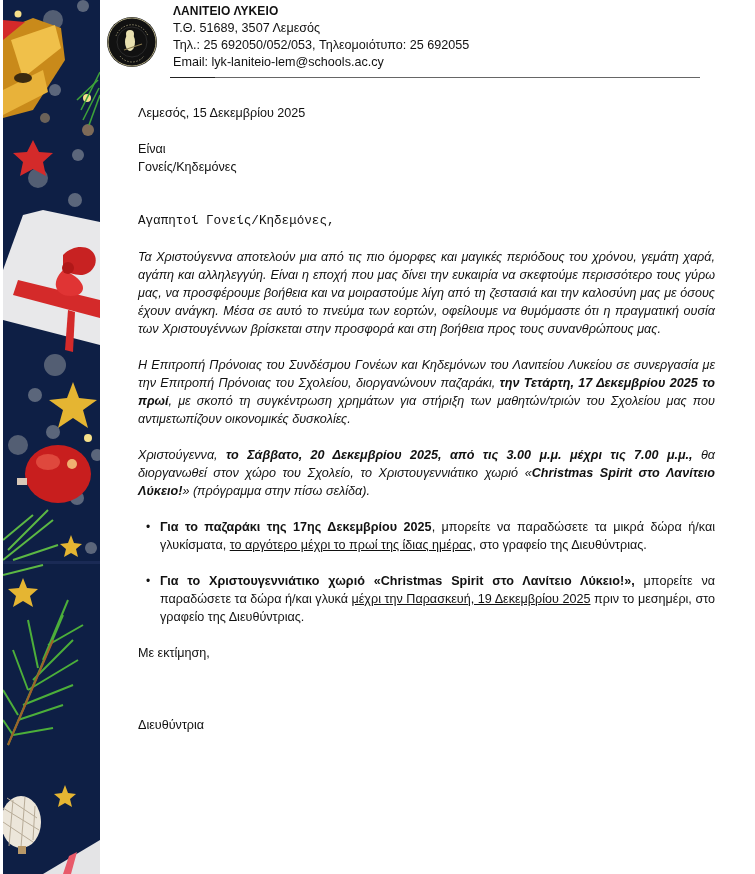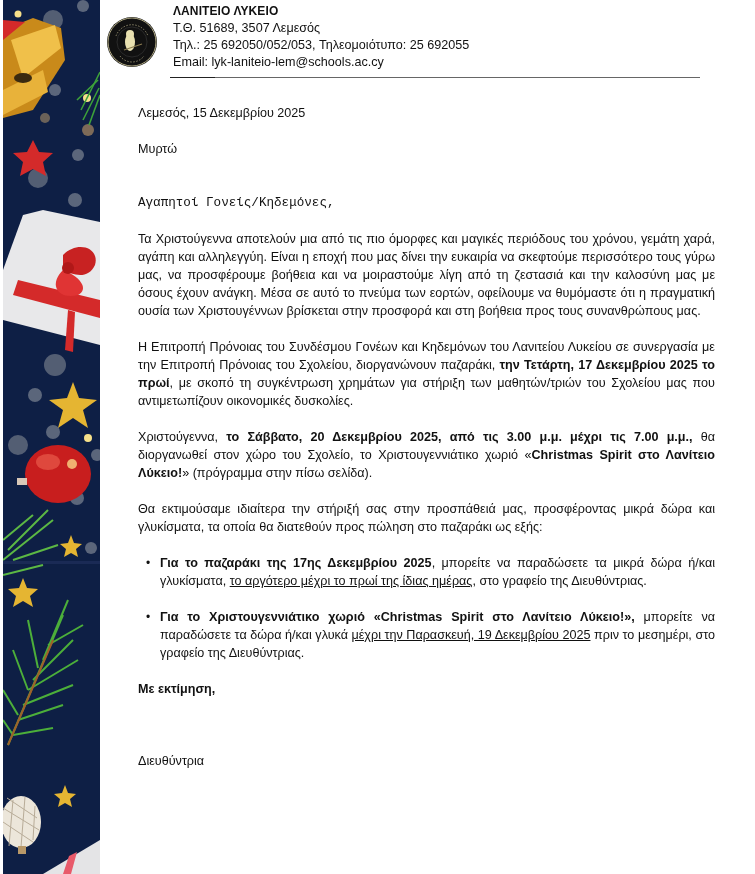--- a/index.html
+++ b/index.html
@@ -18,29 +18,29 @@
   .rule { position: absolute; left: 170px; top: 77px; width: 530px; height: 0;
           border-top: 1px solid #666; }
   .rule::before { content: ""; position: absolute; left: 0; top: -1px; width: 45px; border-top: 1.5px solid #222; }
 
   
   .body { position: absolute; left: 138px; top: 104px; width: 577px; font-size: 12.6px; line-height: 18px; }
   .body p { margin: 0; text-align: justify; }
   .date { margin-bottom: 18px !important; }
   .to-block { margin-bottom: 36px !important; }
   .salute { margin-bottom: 18px !important; font-family: Liberation Mono, monospace; }
-  .para { margin-bottom: 18px !important; }
+  .para { margin-bottom: 18px !important; font-style: italic; }
   .left { text-align: left; }
   b { font-weight: bold; }
   u { text-decoration: underline; }
   ul.bullets { list-style: none; margin: 0 0 18px 0; padding: 0; }
   ul.bullets li { position: relative; padding-left: 22px; margin-bottom: 18px; text-align: justify; }
   ul.bullets li:last-child { margin-bottom: 0; }
   .bullet-dot { position: absolute; left: 8px; top: 0; font-size: 12px; }
-  .closing { margin-top: 0; margin-bottom: 54px !important; font-weight: bold; }
+  .closing { margin-top: 0; margin-bottom: 54px !important; }
 </style>
 </head>
 <body>
 
 <div class="strip">
   <svg width="97" height="874" viewBox="0 0 97 874">
     <rect x="0" y="0" width="97" height="874" fill="#0e1f45"></rect>
 
     <g opacity="0.55">
       <circle cx="80" cy="6" r="6" fill="#9aa0a8"></circle>
@@ -159,32 +159,32 @@
   <div>Τ.Θ. 51689, 3507 Λεμεσός</div>
   <div>Τηλ.: 25 692050/052/053, Τηλεομοιότυπο: 25 692055</div>
   <div>Email: lyk-laniteio-lem@schools.ac.cy</div>
 </div>
 <div class="rule"></div>
 
 <div class="body">
   <p class="date left">Λεμεσός, 15 Δεκεμβρίου 2025</p>
 
   <div class="to-block">
-    <p class="left">Μυρτώ</p>
+    <p class="left">Είναι</p>
+    <p class="left">Γονείς/Κηδεμόνες</p>
   </div>
 
   <p class="salute left">Αγαπητοί Γονείς/Κηδεμόνες,</p>
 
   <p class="para">Τα Χριστούγεννα αποτελούν μια από τις πιο όμορφες και μαγικές περιόδους του χρόνου, γεμάτη χαρά, αγάπη και αλληλεγγύη. Είναι η εποχή που μας δίνει την ευκαιρία να σκεφτούμε περισσότερο τους γύρω μας, να προσφέρουμε βοήθεια και να μοιραστούμε λίγη από τη ζεστασιά και την καλοσύνη μας με όσους έχουν ανάγκη. Μέσα σε αυτό το πνεύμα των εορτών, οφείλουμε να θυμόμαστε ότι η πραγματική ουσία των Χριστουγέννων βρίσκεται στην προσφορά και στη βοήθεια προς τους συνανθρώπους μας.</p>
 
   <p class="para"><span>Η Επιτροπή Πρόνοιας του Συνδέσμου Γονέων και Κηδεμόνων του Λανιτείου Λυκείου σε συνεργασία με την Επιτροπή Πρόνοιας του Σχολείου, διοργανώνουν παζαράκι, </span><b>την Τετάρτη, 17 Δεκεμβρίου 2025 το πρωί</b><span>, με σκοπό τη συγκέντρωση χρημάτων για στήριξη των μαθητών/τριών του Σχολείου μας που αντιμετωπίζουν οικονομικές δυσκολίες.</span></p>
 
   <p class="para"><span>Χριστούγεννα, </span><b>το Σάββατο, 20 Δεκεμβρίου 2025, από τις 3.00 μ.μ. μέχρι τις 7.00 μ.μ.,</b><span> θα διοργανωθεί στον χώρο του Σχολείο, το Χριστουγεννιάτικο χωριό «</span><b>Christmas Spirit στο Λανίτειο Λύκειο!</b><span>» (πρόγραμμα στην πίσω σελίδα).</span></p>
 
-  <p class="para">Θα εκτιμούσαμε ιδιαίτερα την στήριξή σας στην προσπάθειά μας, προσφέροντας μικρά δώρα και γλυκίσματα, τα οποία θα διατεθούν προς πώληση στο παζαράκι ως εξής:</p>
 
   <ul class="bullets">
     <li>
       <span class="bullet-dot">•</span>
       <b>Για το παζαράκι της 17ης Δεκεμβρίου 2025</b><span>, μπορείτε να παραδώσετε τα μικρά δώρα ή/και γλυκίσματα, </span><u>το αργότερο μέχρι το πρωί της ίδιας ημέρας</u><span>, στο γραφείο της Διευθύντριας.</span>
     </li>
     <li>
       <span class="bullet-dot">•</span>
       <b>Για το Χριστουγεννιάτικο χωριό «Christmas Spirit στο Λανίτειο Λύκειο!»,</b><span> μπορείτε να παραδώσετε τα δώρα ή/και γλυκά </span><u>μέχρι την Παρασκευή, 19 Δεκεμβρίου 2025</u><span> πριν το μεσημέρι, στο γραφείο της Διευθύντριας.</span>
     </li>

